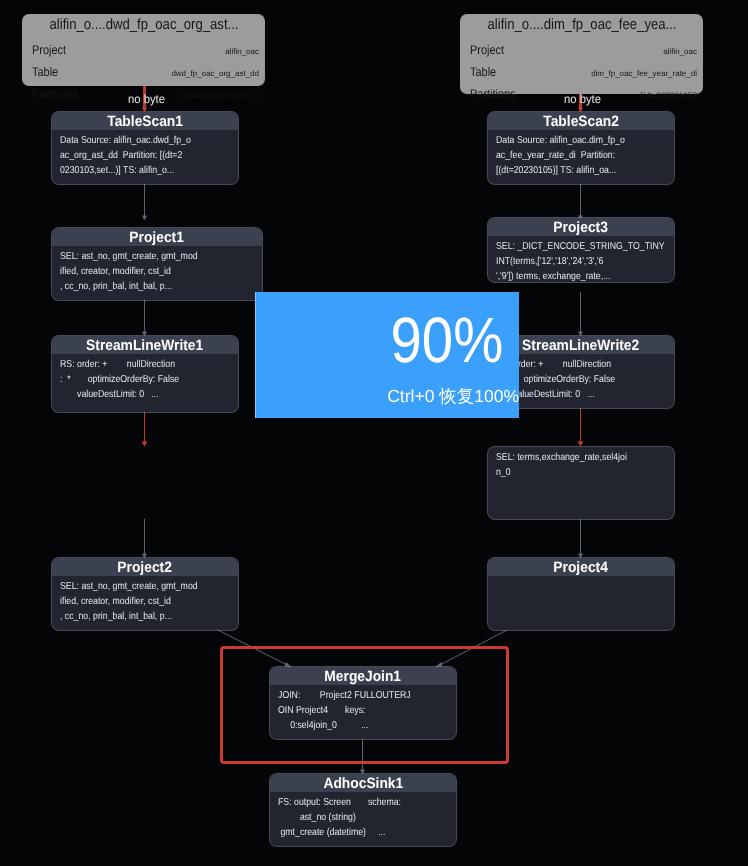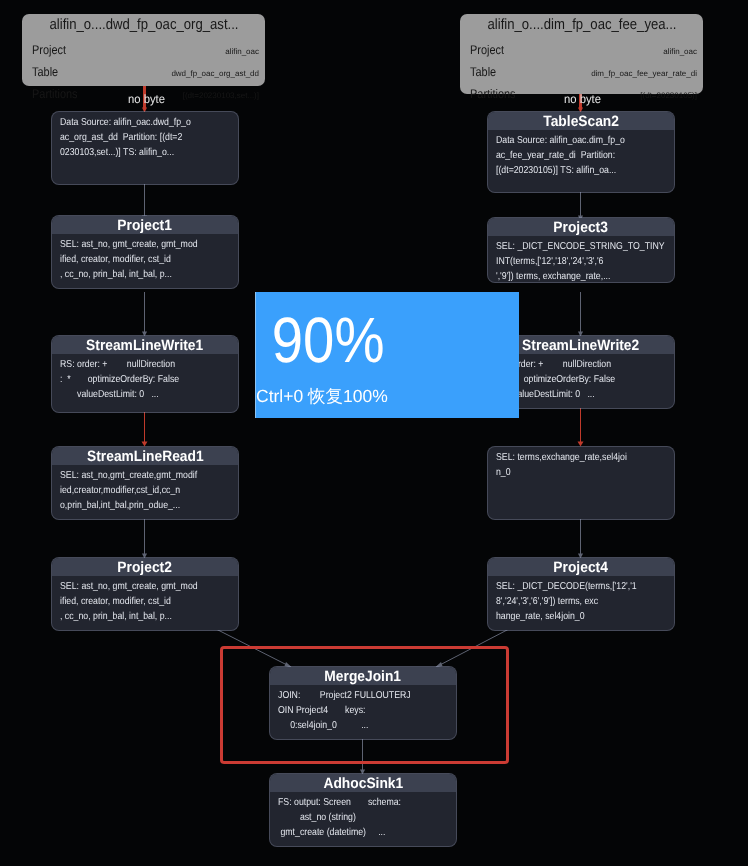--- a/index.html
+++ b/index.html
@@ -14,21 +14,21 @@
   .node .hdr span{display:inline-block;transform:scaleX(.92);}
   .node .bdy{color:#e4e7ee;font-size:10px;padding:3px 0 0 8px;}
   .node .bdy .ln{height:15px;line-height:15px;white-space:pre;transform:scaleX(.875);transform-origin:left center;}
   .tip{position:absolute;z-index:3;border-radius:7px;background:#9c9c9c;color:#171717;padding:0;}
   .tip .t{font-weight:normal;font-size:15px;text-align:center;height:21px;line-height:22px;}
   .tip .t span{display:inline-block;transform:scaleX(.875);}
   .tip .row{display:flex;justify-content:space-between;align-items:baseline;
         padding:0 6px 0 10px;height:14px;margin-top:8px;}
   .tip .k{font-size:12.5px;line-height:14px;display:inline-block;transform:scaleX(.875);transform-origin:left center;}
   .tip .v{font-size:8px;line-height:14px;display:inline-block;}
-  .zoomtip{position:absolute;z-index:9;background:#3aa0fc;color:#fff;text-align:left;
+  .zoomtip{position:absolute;z-index:9;background:#3aa0fc;color:#fff;text-align:right;
         border-left:1px solid #8cc4f4;box-sizing:border-box;}
   .zoomtip .pct{font-size:64px;line-height:64px;font-weight:400;position:absolute;left:0;right:0;top:16px;transform:scaleX(.88);}
   .zoomtip .hint{font-size:17.5px;line-height:20px;position:absolute;left:0;right:0;top:94px;}
   .edgelabel{position:absolute;color:#e6e6e6;font-size:12px;line-height:12px;white-space:nowrap;z-index:5;}
   .edgelabel span{display:inline-block;transform:scaleX(.94);transform-origin:left center;}
   .redbox{position:absolute;z-index:4;border:3px solid #cb3b33;border-radius:4px;}
 </style>
 </head>
 <body>
 
@@ -55,59 +55,52 @@
       <path d="M 580.5 519 L 580.5 555.0" stroke="#5e6372" stroke-width="1.2" fill="none" shape-rendering="crispEdges"></path>
       <path d="M 577.9 553.5 L 583.1 553.5 L 580.5 558.5 Z" fill="#5e6372"></path>
       <path d="M 217 629.5 L 291 667" stroke="#5e6372" stroke-width="1" fill="none"></path>
       <path d="M 286 662 L 292 667.5 L 284.5 666 Z" fill="#5e6372"></path>
       <path d="M 508 629.5 L 436 667" stroke="#5e6372" stroke-width="1" fill="none"></path>
       <path d="M 441 662 L 435 667.5 L 442.5 666 Z" fill="#5e6372"></path>
       <path d="M 362.5 739 L 362.5 771.0" stroke="#5e6372" stroke-width="1.2" fill="none" shape-rendering="crispEdges"></path>
       <path d="M 359.9 769.5 L 365.1 769.5 L 362.5 774.5 Z" fill="#5e6372"></path>
     </svg>
 <div class="node" style="left:52px;top:112px;width:186px;height:72px">
+      <div class="hdr"><span>TableScan1</span></div>
       <div class="bdy">
         <div class="ln">Data Source: alifin_oac.dwd_fp_o</div>
         <div class="ln">ac_org_ast_dd  Partition: [(dt=2</div>
         <div class="ln">0230103,set...)] TS: alifin_o...</div>
       </div>
     </div>
-<div class="node" style="left:52px;top:216px;width:186px;height:72px">
+<div class="node" style="left:52px;top:228px;width:210px;height:72px">
       <div class="hdr"><span>Project1</span></div>
       <div class="bdy">
         <div class="ln">SEL: ast_no, gmt_create, gmt_mod</div>
         <div class="ln">ified, creator, modifier, cst_id</div>
         <div class="ln">, cc_no, prin_bal, int_bal, p...</div>
       </div>
     </div>
 <div class="node" style="left:52px;top:336px;width:186px;height:76px">
       <div class="hdr"><span>StreamLineWrite1</span></div>
       <div class="bdy">
         <div class="ln">RS: order: +        nullDirection</div>
         <div class="ln">:  *       optimizeOrderBy: False</div>
         <div class="ln">       valueDestLimit: 0   ...</div>
       </div>
     </div>
-<div class="node" style="left:52px;top:447px;width:186px;height:72px">
-      <div class="hdr"><span>StreamLineRead1</span></div>
-      <div class="bdy">
-        <div class="ln">SEL: ast_no,gmt_create,gmt_modif</div>
-        <div class="ln">ied,creator,modifier,cst_id,cc_n</div>
-        <div class="ln">o,prin_bal,int_bal,prin_odue_...</div>
-      </div>
-    </div>
 <div class="node" style="left:52px;top:558px;width:186px;height:72px">
       <div class="hdr"><span>Project2</span></div>
       <div class="bdy">
         <div class="ln">SEL: ast_no, gmt_create, gmt_mod</div>
         <div class="ln">ified, creator, modifier, cst_id</div>
         <div class="ln">, cc_no, prin_bal, int_bal, p...</div>
       </div>
     </div>
-<div class="node" style="left:488px;top:112px;width:186px;height:80px">
+<div class="node" style="left:488px;top:112px;width:186px;height:72px">
       <div class="hdr"><span>TableScan2</span></div>
       <div class="bdy">
         <div class="ln">Data Source: alifin_oac.dim_fp_o</div>
         <div class="ln">ac_fee_year_rate_di  Partition:</div>
         <div class="ln">[(dt=20230105)] TS: alifin_oa...</div>
       </div>
     </div>
 <div class="node" style="left:488px;top:218px;width:186px;height:64px">
       <div class="hdr"><span>Project3</span></div>
       <div class="bdy">
@@ -126,25 +119,20 @@
     </div>
 <div class="node" style="left:488px;top:447px;width:186px;height:72px">
       <div class="bdy">
         <div class="ln">SEL: terms,exchange_rate,sel4joi</div>
         <div class="ln">n_0</div>
         <div class="ln"></div>
       </div>
     </div>
 <div class="node" style="left:488px;top:558px;width:186px;height:72px">
       <div class="hdr"><span>Project4</span></div>
-      <div class="bdy">
-        <div class="ln">SEL: _DICT_DECODE(terms,['12','1</div>
-        <div class="ln">8','24','3','6','9']) terms, exc</div>
-        <div class="ln">hange_rate, sel4join_0</div>
-      </div>
     </div>
 <div class="node" style="left:270px;top:667px;width:186px;height:72px">
       <div class="hdr"><span>MergeJoin1</span></div>
       <div class="bdy">
         <div class="ln">JOIN:        Project2 FULLOUTERJ</div>
         <div class="ln">OIN Project4       keys:</div>
         <div class="ln">     0:sel4join_0          ...</div>
       </div>
     </div>
 <div class="node" style="left:270px;top:774px;width:186px;height:72px">

